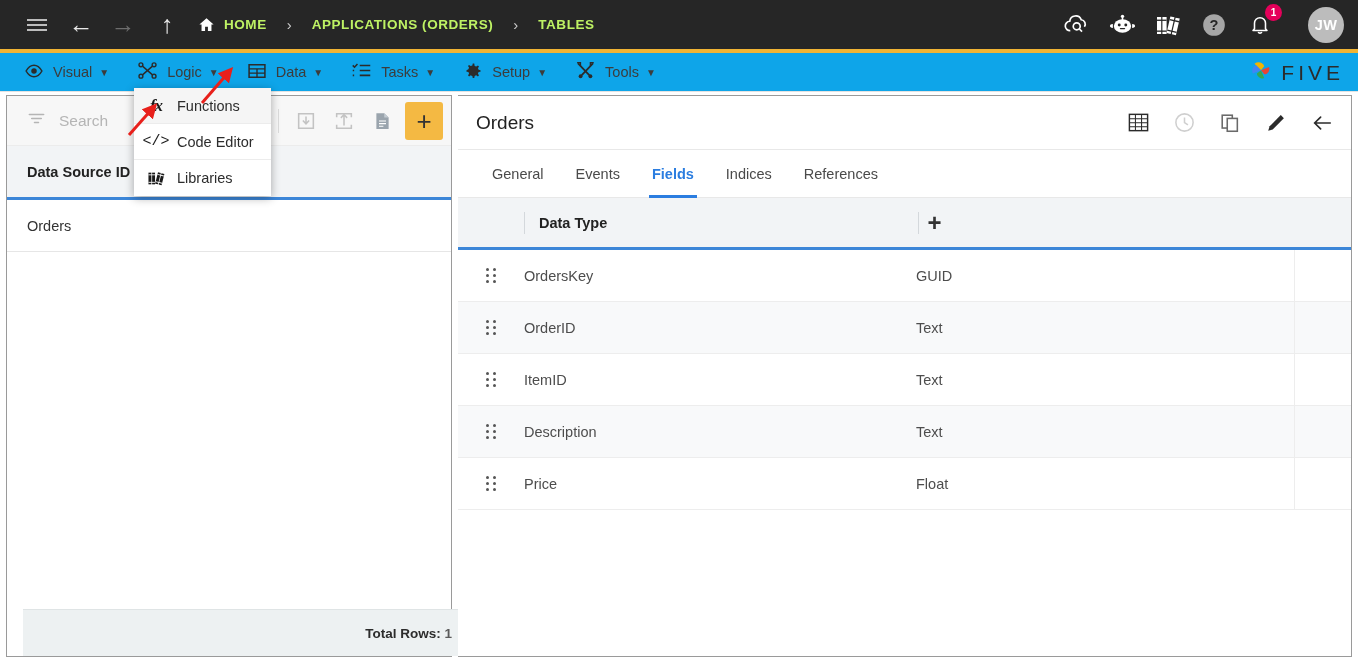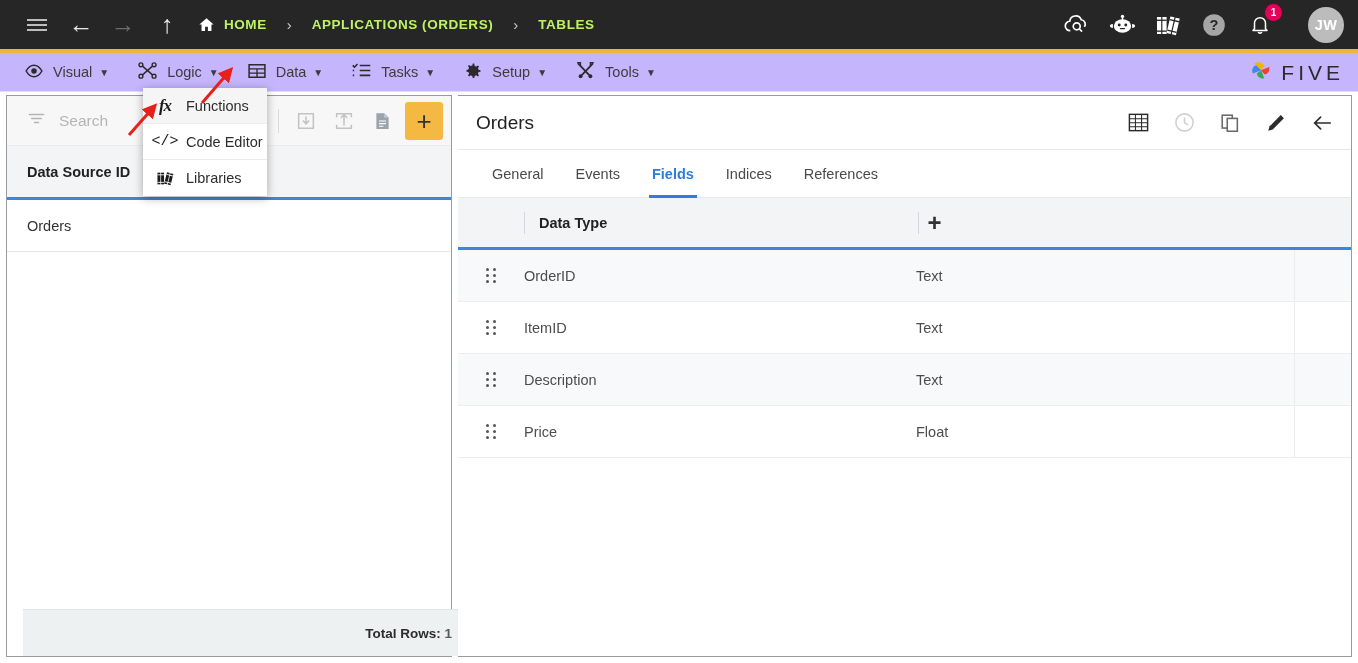--- a/index.html
+++ b/index.html
@@ -50,21 +50,21 @@
   }
   .avatar {
     width: 36px; height: 36px; border-radius: 50%; background: #bcbcbc; color: #ffffff;
     font-size: 14.5px; font-weight: bold; display: flex; align-items: center;
     justify-content: center; margin-left: 16px; letter-spacing: .3px;
   }
 
   
   .menubar {
     position: absolute; left: 0; top: 53px; width: 1358px; height: 39px;
-    background: #c4b5fd; display: flex; align-items: center;
+    background: #0ea5e9; display: flex; align-items: center;
     border-bottom: 1px solid #e2e2e2;
   }
   .menu-item {
     display: flex; align-items: center; height: 39px; padding: 0 14px;
     color: #3c3c3c; font-size: 14.5px; cursor: default; white-space: nowrap;
   }
   .menu-item:first-child { margin-left: 10px; }
   .menu-item .mtxt { margin: 0 7px 0 9px; }
   .caret { font-size: 10px; color: #3c3c3c; }
   .five-logo {
@@ -160,21 +160,21 @@
     width: 66px; flex: none; display: flex; align-items: center; justify-content: center;
   }
   .dots-grid {
     display: grid; grid-template-columns: 4px 4px; grid-gap: 3px; width: 11px;
   }
   .dots-grid i { width: 3.2px; height: 3.2px; background: #555; border-radius: 50%; display: block; }
   .plus-head { font-size: 24px; color: #333; line-height: 1; }
 
   
   .dropdown {
-    position: absolute; left: 143px; top: 88px; width: 124px;
+    position: absolute; left: 134px; top: 88px; width: 137px;
     background: #ffffff; box-shadow: 0 2px 9px rgba(0,0,0,.33); z-index: 40;
     padding: 0;
   }
   .dd-item {
     height: 36px; display: flex; align-items: center; padding-left: 9px;
     font-size: 14.5px; color: #2d2d2d; border-bottom: 1px solid #ececec;
   }
   .dd-item:last-child { border-bottom: none; }
   .dd-item.hover { background: #f5f5f5; }
   .dd-ico { width: 26px; display: flex; align-items: center; justify-content: center; margin-right: 8px; }
@@ -476,20 +476,35 @@
         <div class="th col-b">
           <span class="vdiv"></span>
           <span>Data Type</span>
         </div>
         <div class="th col-c">
           <span class="vdiv" style="margin-right:8px"></span>
           <span class="plus-head">+</span>
         </div>
       </div>
 
+      <div class="tbl-row">
+        <div class="drag-dots">
+          <div class="dots-grid">
+              <i></i>
+              <i></i>
+              <i></i>
+              <i></i>
+              <i></i>
+              <i></i>
+            </div>
+        </div>
+        <div class="td col-a">OrdersKey</div>
+        <div class="td col-b">GUID</div>
+        <div class="col-c-cell"></div>
+      </div>
 
       <div class="tbl-row alt">
         <div class="drag-dots">
           <div class="dots-grid">
               <i></i>
               <i></i>
               <i></i>
               <i></i>
               <i></i>
               <i></i>

